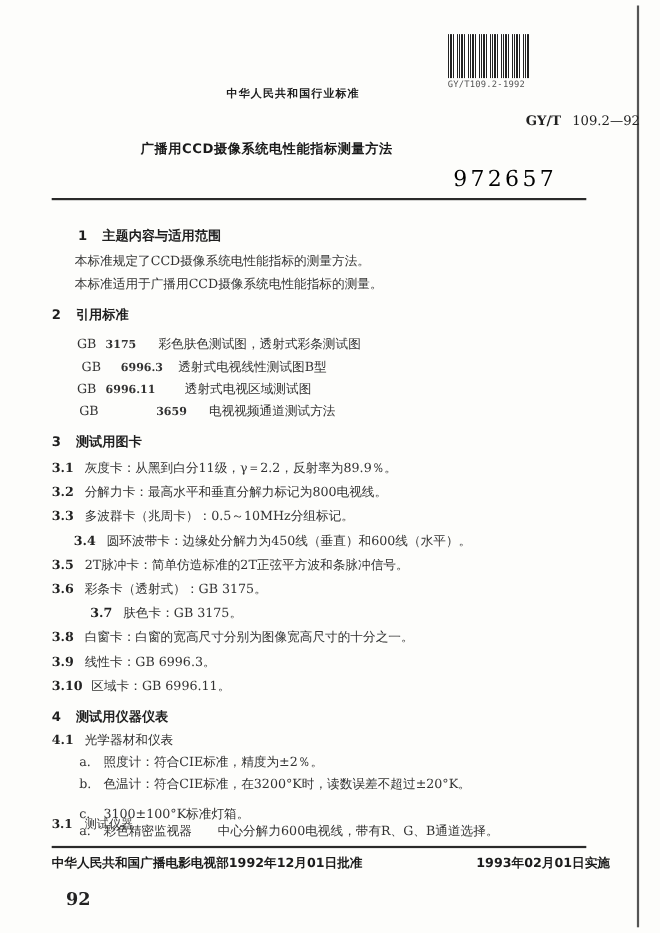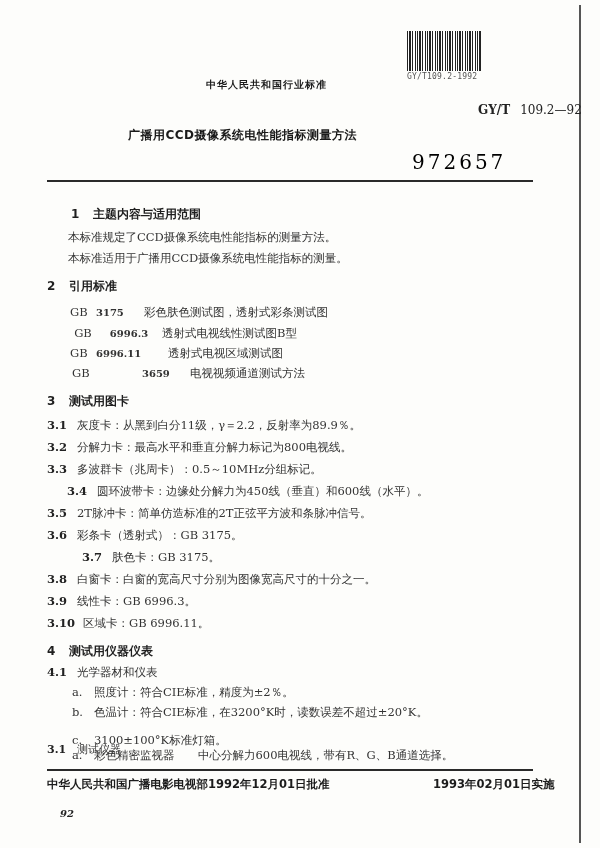--- a/index.html
+++ b/index.html
@@ -50,21 +50,21 @@
   .gb-row { font-size: 11.5px; color: #333; }
   .gb-row .gb { display: inline-block; width: 26px; }
   .gb-row .no { display: inline-block; font-weight: bold; font-size: 10px; }
   .sub-letter { display: inline-block; width: 22px; }
   .rule-bottom {
     left: 47px; top: 769px; width: 486px; height: 2px; background: #2a2a2a;
   }
   .footer-left, .footer-right {
     font-family: "DejaVu Sans", sans-serif; font-size: 11.5px; font-weight: bold; color: #1c1c1c;
   }
-  .page-num { font-size: 10px; font-weight: bold; color: #222; font-style: italic; }
+  .page-num { font-size: 16px; font-weight: bold; color: #222; }
 </style>
 </head>
 <body>
 
 <div class="abs vline"></div>
 
 <div class="abs barcode"></div>
 <div class="abs barcode-text">GY/T109.2-1992</div>
 <div class="abs std-cn">中华人民共和国行业标准</div>
 <div class="abs std-code">

